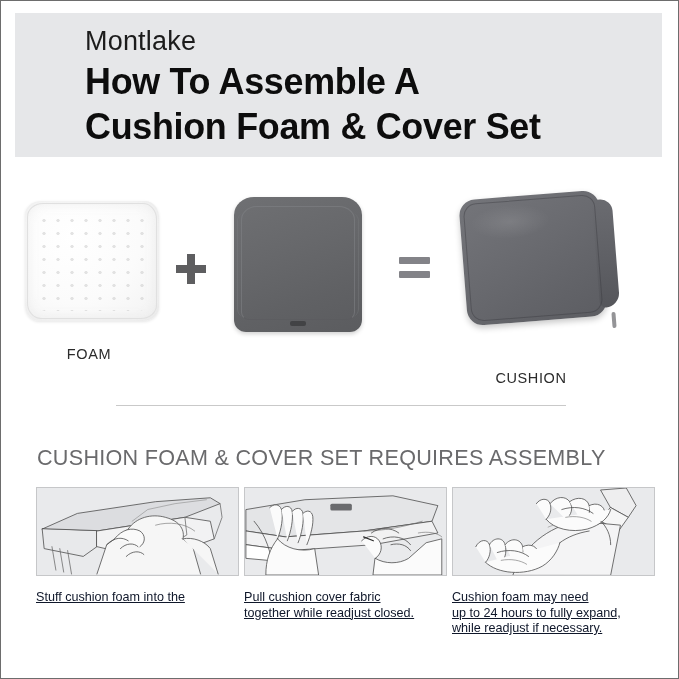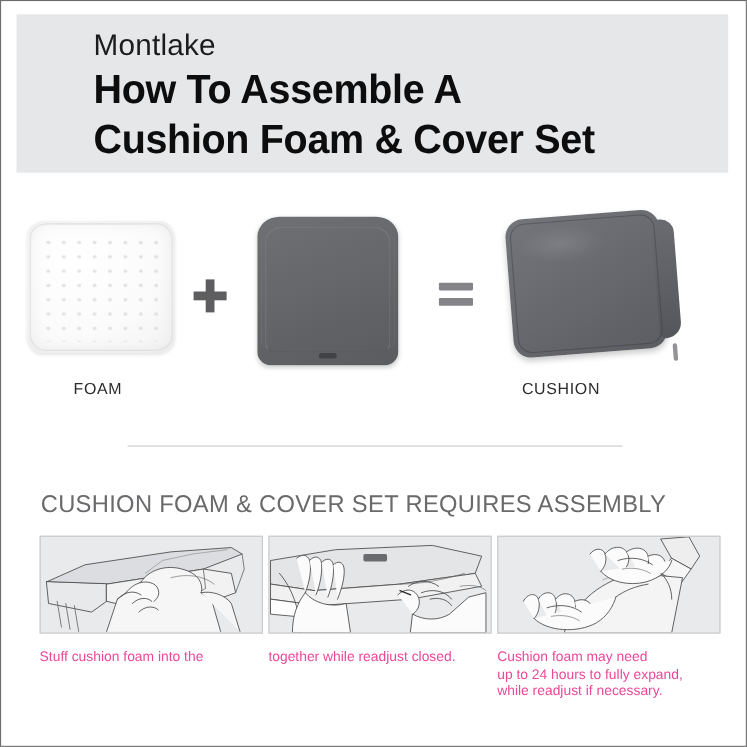--- a/index.html
+++ b/index.html
@@ -286,22 +286,23 @@
     border: 1px solid #c6c7c9;
     box-sizing: border-box;
     overflow: hidden;
   }
   .panel svg { display: block; width: 100%; height: 100%; }
 
   .step-caption {
     margin-top: 14px;
     font-size: 12.6px;
     line-height: 15.5px;
-    color: #ec4899;
+    color: #0f172a;
     font-weight: 400;
+    text-decoration: underline;
   }
   .step-caption div { white-space: nowrap; }
 </style>
 </head>
 <body>
 
 <div id="page">
 
   <div class="header-band">
     <div class="brand">Montlake</div>
@@ -339,21 +340,21 @@
     </div>
 
     <div class="prod cushion-wrap">
       <div class="cushion-body">
         <div class="cushion-side"></div>
         <div class="cushion-pipe"></div>
         <div class="cushion-hl"></div>
       </div>
       <div class="cushion-zip"></div>
     </div>
-    <div class="prod-label" style="left:399px;">CUSHION</div>
+    <div class="prod-label" style="left:420px;margin-top:24px;">CUSHION</div>
   </div>
 
   <div class="divider"></div>
 
   <div class="section-heading">CUSHION FOAM &amp; COVER SET REQUIRES ASSEMBLY</div>
 
   <div class="steps">
 
     <div class="step s1">
       <div class="panel">
@@ -401,20 +402,21 @@
             <path d="M128 46 C136 40 148 40 156 46" stroke="#4a4a4a"></path>
             <path d="M132 72 C142 78 156 78 166 72 L184 56 L200 52 L200 89 L130 89 Z" fill="#fbfbfb" stroke="#4a4a4a"></path>
             <path d="M140 52 C150 48 162 50 168 58" stroke="#4a4a4a"></path>
             <path d="M148 58 C156 56 164 58 168 64" stroke="#4a4a4a"></path>
             <path d="M176 46 C186 44 196 46 200 50" stroke="#6a6a6a" stroke-width="0.6"></path>
             <path d="M120 50 L130 54" stroke="#2a2a2a" stroke-width="1.2"></path>
           </g>
         </svg>
       </div>
       <div class="step-caption">
+        <div>Pull cushion cover fabric</div>
         <div>together while readjust closed.</div>
       </div>
     </div>
 
     <div class="step s3">
       <div class="panel">
         <svg viewBox="0 0 203 89" xmlns="http://www.w3.org/2000/svg">
           <g fill="none" stroke="#4a4a4a" stroke-width="0.8" stroke-linejoin="round" stroke-linecap="round">
             <path d="M150 2 L176 0 L186 18 L178 30 L160 20 Z" fill="#eeeeef"></path>
             <path d="M160 20 L178 30 L168 44 L150 34 Z" fill="#f6f6f6"></path>

